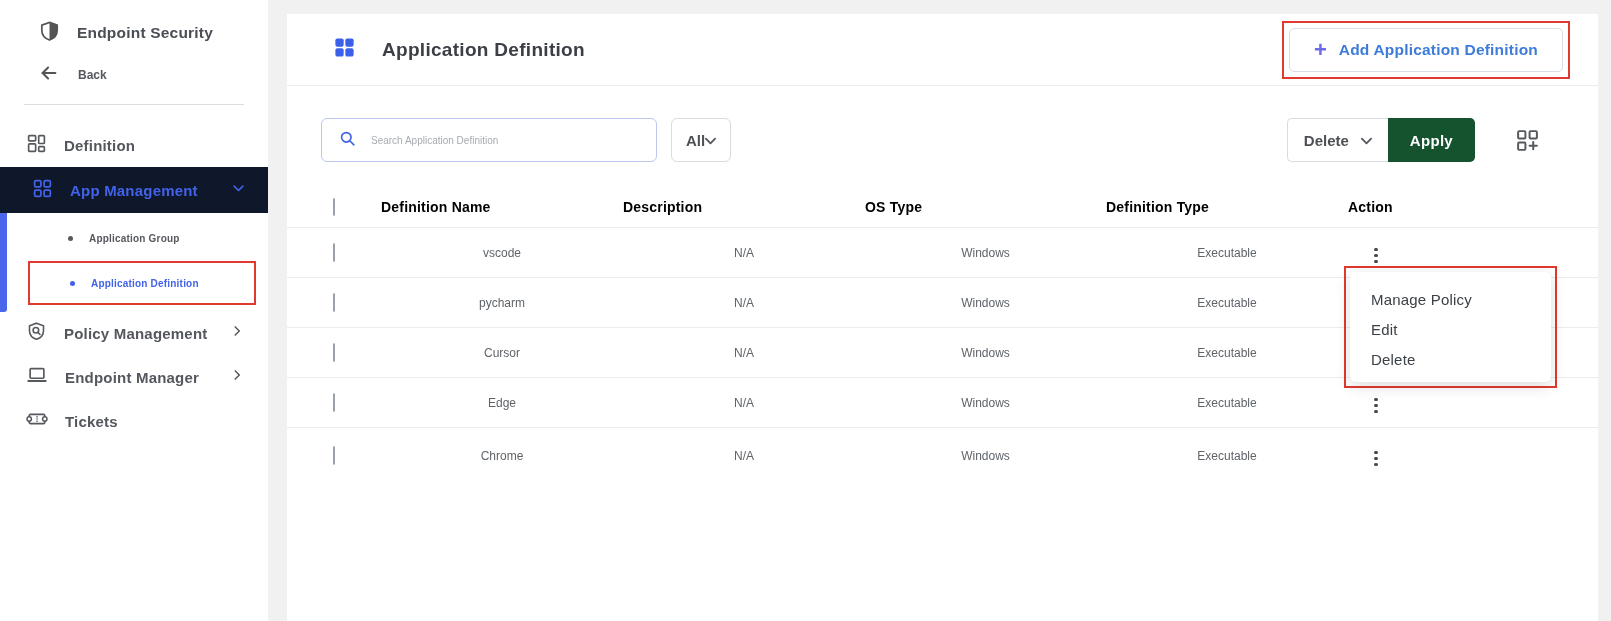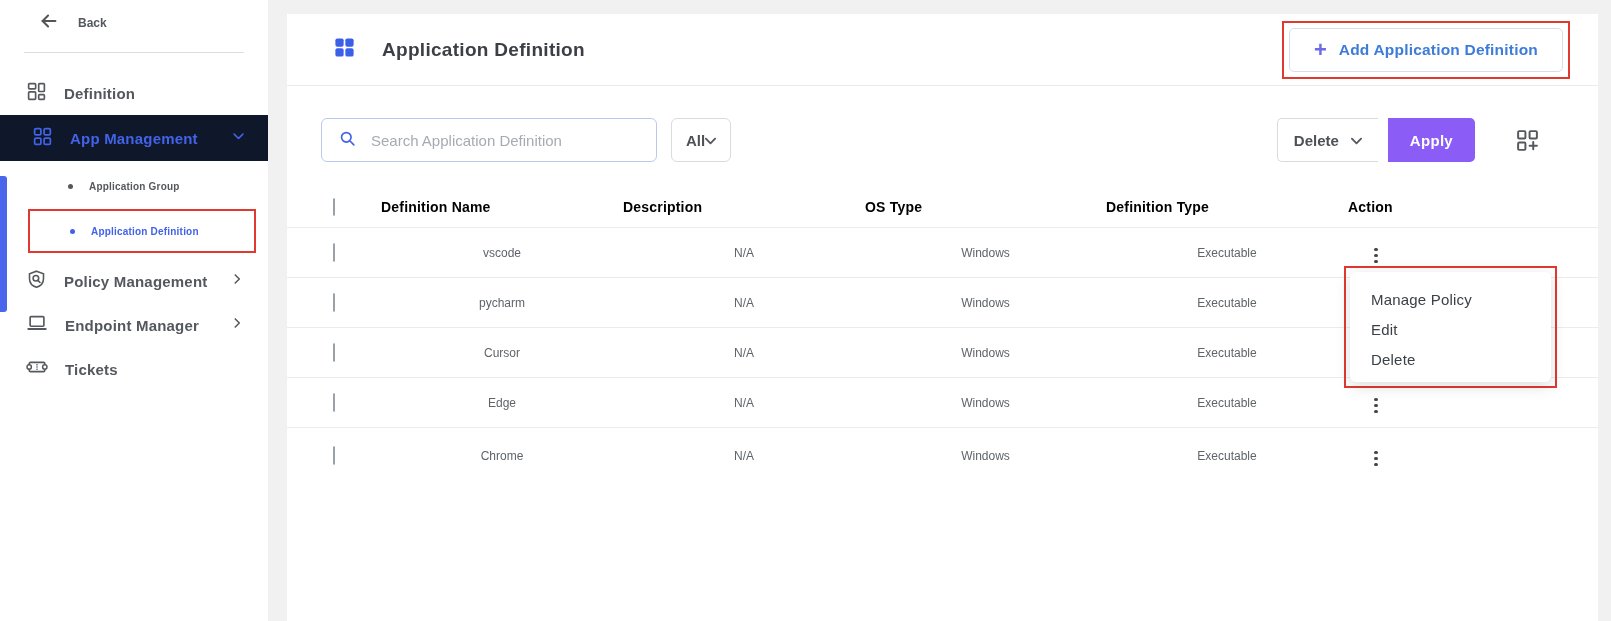--- a/index.html
+++ b/index.html
@@ -36,29 +36,29 @@
   .title-wrap { display:flex; align-items:center; gap:26px; }
   .page-title { font-size:19px; font-weight:bold; color:#3c4046; letter-spacing:.3px; }
   .add-annot { margin-left:auto; border:2px solid #e0392f; padding:5px; }
   .add-btn { display:flex; align-items:center; gap:12px; background:#fff; border:1px solid #d8dee8; border-radius:5px;
     height:44px; padding:0 24px; cursor:pointer; }
   .add-plus { color:#6c6ce8; font-size:22px; font-weight:bold; line-height:1; }
   .add-label { color:#3d7cd9; font-size:15.5px; font-weight:bold; letter-spacing:.2px; }
 
   .toolbar { position:relative; height:100px; padding:32px 0 0 34px; display:flex; align-items:flex-start; gap:14px; }
   .search-box { display:flex; align-items:center; gap:14px; width:336px; height:44px; border:1.5px solid #bcc8f0; border-radius:6px; padding:0 16px; background:#fff; }
-  .search-input { border:none; outline:none; flex:1; font-size:15px; color:#3c4046; font-family:"Liberation Sans",sans-serif; }
+  .search-input { border:none; outline:none; flex:1; font-size:10px; color:#3c4046; font-family:"Liberation Sans",sans-serif; }
   .search-input::placeholder { color:#a6abb3; }
   .all-dd { display:flex; align-items:center; height:44px; border:1px solid #d9dbde; border-radius:6px; padding:0 14px; cursor:pointer; background:#fff; }
   .all-lbl { font-size:15px; font-weight:bold; color:#4d5156; }
   .right-cluster { position:absolute; right:58px; top:32px; display:flex; align-items:center; gap:40px; }
   .split { display:flex; align-items:stretch; height:44px; }
   .delete-btn { display:flex; align-items:center; gap:12px; border:1px solid #d9dbde; border-right:none; border-radius:5px 0 0 5px; padding:0 16px; background:#fff; cursor:pointer; }
   .delete-lbl { font-size:15px; font-weight:bold; color:#4d5156; }
-  .apply-btn { display:flex; align-items:center; border:none; border-radius:0 5px 5px 0; padding:17px 22px; background:#8b5cf6; color:#fff; font-size:15px; font-weight:bold; letter-spacing:.3px; cursor:pointer; font-family:"Liberation Sans",sans-serif;margin-left:10px; }
+  .apply-btn { display:flex; align-items:center; border:none; border-radius:0 5px 5px 0; padding:17px 22px; background:#14532d; color:#fff; font-size:15px; font-weight:bold; letter-spacing:.3px; cursor:pointer; font-family:"Liberation Sans",sans-serif; }
   .colcfg-btn { background:none; border:none; cursor:pointer; padding:0; line-height:0; }
 
   .tbl { width:100%; }
   .tbl-row { display:grid; grid-template-columns:48px 242px 242px 241px 242px 1fr; align-items:center; padding-left:46px; height:50px; border-bottom:1px solid #ececec; }
   .tbl-head { height:42px; border-bottom:1px solid #ececec; }
   .th { font-size:14px; font-weight:bold; color:#000000; letter-spacing:.2px; }
   .td { font-size:12px; color:#5f6469;text-align:center; }
   .tbl-row:last-child { border-bottom:none; height:55px; }
   .cb { width:15px; height:15px; border:1.6px solid #9ba1a8; border-radius:3.5px; background:#fff; cursor:pointer; }
   .kebab { display:inline-flex; flex-direction:column; gap:2.5px; padding:5px 8px; margin-left:18px; cursor:pointer; background:none; border:none; }
@@ -70,20 +70,29 @@
   .ctx-item { font-size:15px; color:#3b4147; padding:0 21px; line-height:30px; cursor:pointer; letter-spacing:.2px; white-space:nowrap; }
 </style>
 </head>
 <body>
 
 <div class="page">
 
   <aside class="sidebar">
     <div class="accent-bar"></div>
 
+    <div class="brand-row">
+      <span>
+        <svg width="23" height="23" viewBox="0 0 24 24">
+            <path d="M12 2.5 20 5.4v5.6c0 4.8-3.3 8.3-8 9.9-4.7-1.6-8-5.1-8-9.9V5.4z" fill="none" stroke="#555" stroke-width="1.8"></path>
+            <path d="M12 2.5 20 5.4v5.6c0 4.8-3.3 8.3-8 9.9z" fill="#555"></path>
+          </svg>
+      </span>
+      <span class="brand-label">Endpoint Security</span>
+    </div>
 
     <div class="back-row">
       <span>
         <svg width="22" height="22" viewBox="0 0 24 24" fill="none" stroke="#555" stroke-width="2.2" stroke-linecap="round" stroke-linejoin="round">
             <path d="M19 12H5"></path>
             <path d="M11 6l-6 6 6 6"></path>
           </svg>
       </span>
       <span class="back-label">Back</span>
     </div>

